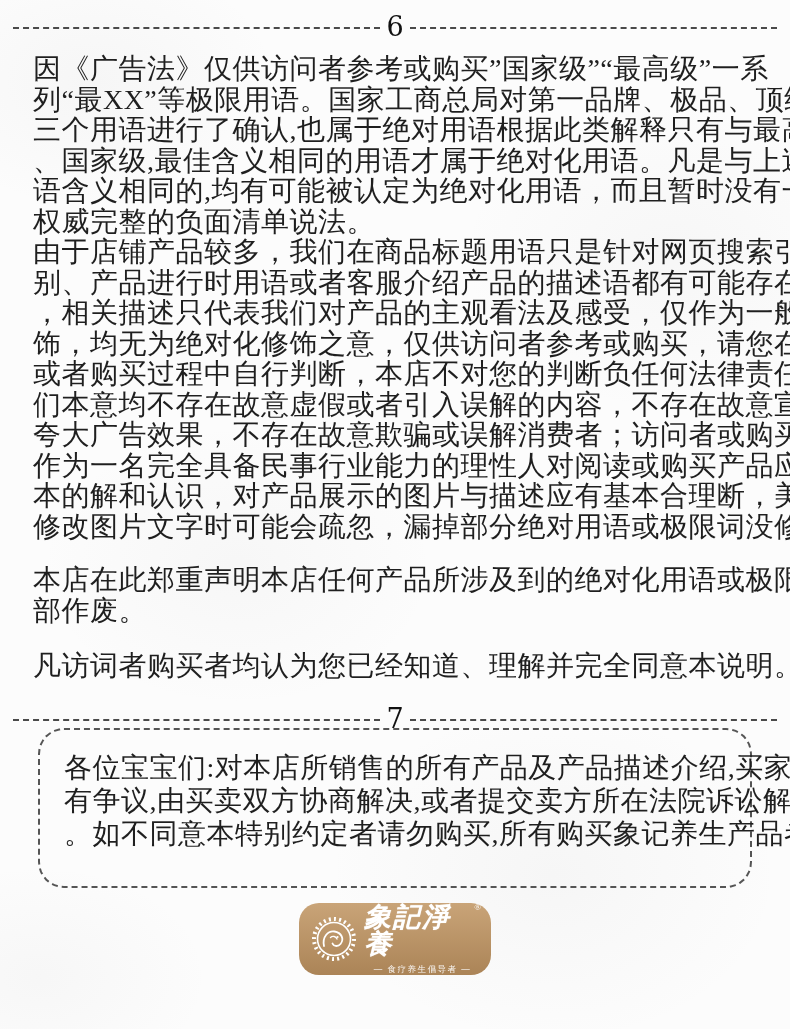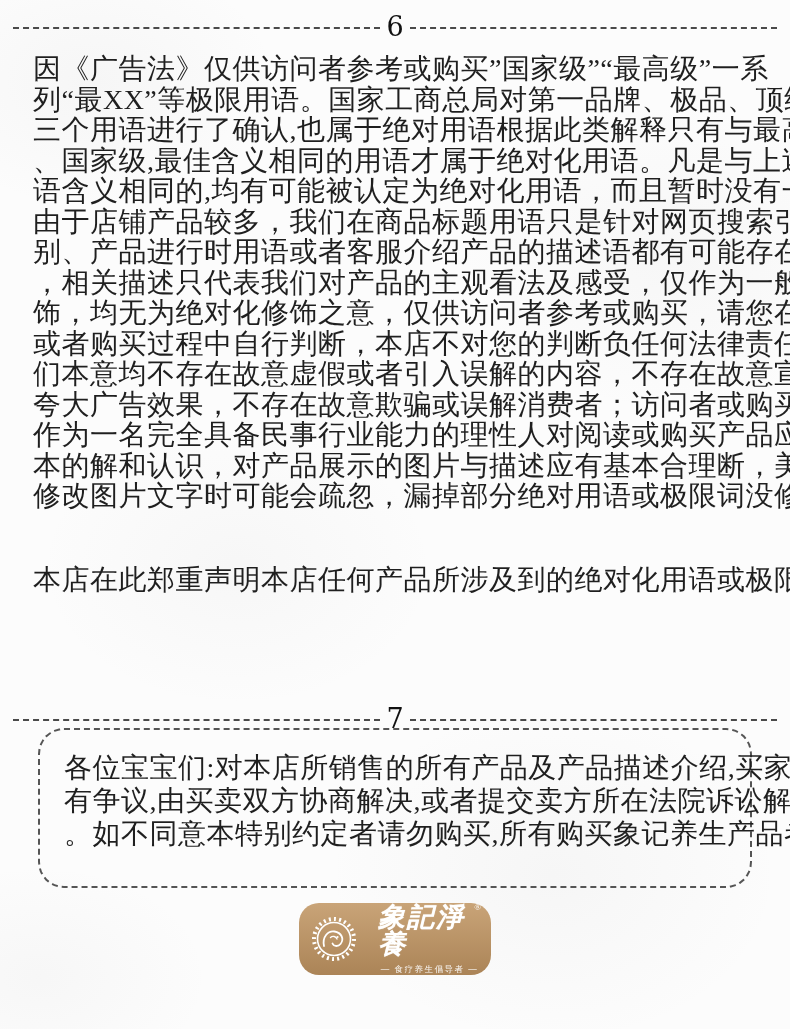--- a/index.html
+++ b/index.html
@@ -79,21 +79,21 @@
     transform: translateX(-50%);
     top: 903px;
     width: 192px;
     height: 72px;
     border-radius: 20px;
     background: linear-gradient(180deg, #c9a478 0%, #b9936а 45%, #ab8457 100%);
     background: linear-gradient(180deg, #c9a478 0%, #ab8457 100%);
     display: flex;
     align-items: center;
     padding: 0 10px 0 12px;
-    gap: 21px;
+    gap: 7px;
   }
   .badge { flex: 0 0 auto; width: 46px; height: 46px; display: block; }
   .logo-text {
     display: flex;
     flex-direction: column;
     align-items: center;
     flex: 1;
     color: #fff;
   }
   .brand-row {
@@ -135,36 +135,41 @@
     <span class="num">6</span>
     <span class="dash"></span>
   </div>
 
   <div class="textblock disclaimer">
     <div class="tline">因《广告法》仅供访问者参考或购买”国家级”“最高级”一系</div>
     <div class="tline">列“最XX”等极限用语。国家工商总局对第一品牌、极品、顶级</div>
     <div class="tline">三个用语进行了确认,也属于绝对用语根据此类解释只有与最高级</div>
     <div class="tline">、国家级,最佳含义相同的用语才属于绝对化用语。凡是与上述用</div>
     <div class="tline">语含义相同的,均有可能被认定为绝对化用语，而且暂时没有一个</div>
+    <div class="tline">权威完整的负面清单说法。</div>
     <div class="tline">由于店铺产品较多，我们在商品标题用语只是针对网页搜索引擎识</div>
     <div class="tline">别、产品进行时用语或者客服介绍产品的描述语都有可能存在瑕疵</div>
     <div class="tline">，相关描述只代表我们对产品的主观看法及感受，仅作为一般性修</div>
     <div class="tline">饰，均无为绝对化修饰之意，仅供访问者参考或购买，请您在阅读</div>
     <div class="tline">或者购买过程中自行判断，本店不对您的判断负任何法律责任。我</div>
     <div class="tline">们本意均不存在故意虚假或者引入误解的内容，不存在故意宣传或</div>
     <div class="tline">夸大广告效果，不存在故意欺骗或误解消费者；访问者或购买者均</div>
     <div class="tline">作为一名完全具备民事行业能力的理性人对阅读或购买产品应有基</div>
     <div class="tline">本的解和认识，对产品展示的图片与描述应有基本合理断，美工在</div>
     <div class="tline">修改图片文字时可能会疏忽，漏掉部分绝对用语或极限词没修改。</div>
   </div>
 
   <div class="textblock declaration">
     <div class="tline">本店在此郑重声明本店任何产品所涉及到的绝对化用语或极限语全</div>
-  </div>
-
+    <div class="tline">部作废。</div>
+  </div>
+
+  <div class="textblock agreement">
+    <div class="tline">凡访词者购买者均认为您已经知道、理解并完全同意本说明。</div>
+  </div>
 
   <div class="divider divider-7">
     <span class="dash"></span>
     <span class="num">7</span>
     <span class="dash"></span>
   </div>
 
   <div class="terms-box">
     <div class="tline">各位宝宝们:对本店所销售的所有产品及产品描述介绍,买家如</div>
     <div class="tline">有争议,由买卖双方协商解决,或者提交卖方所在法院诉讼解决</div>

